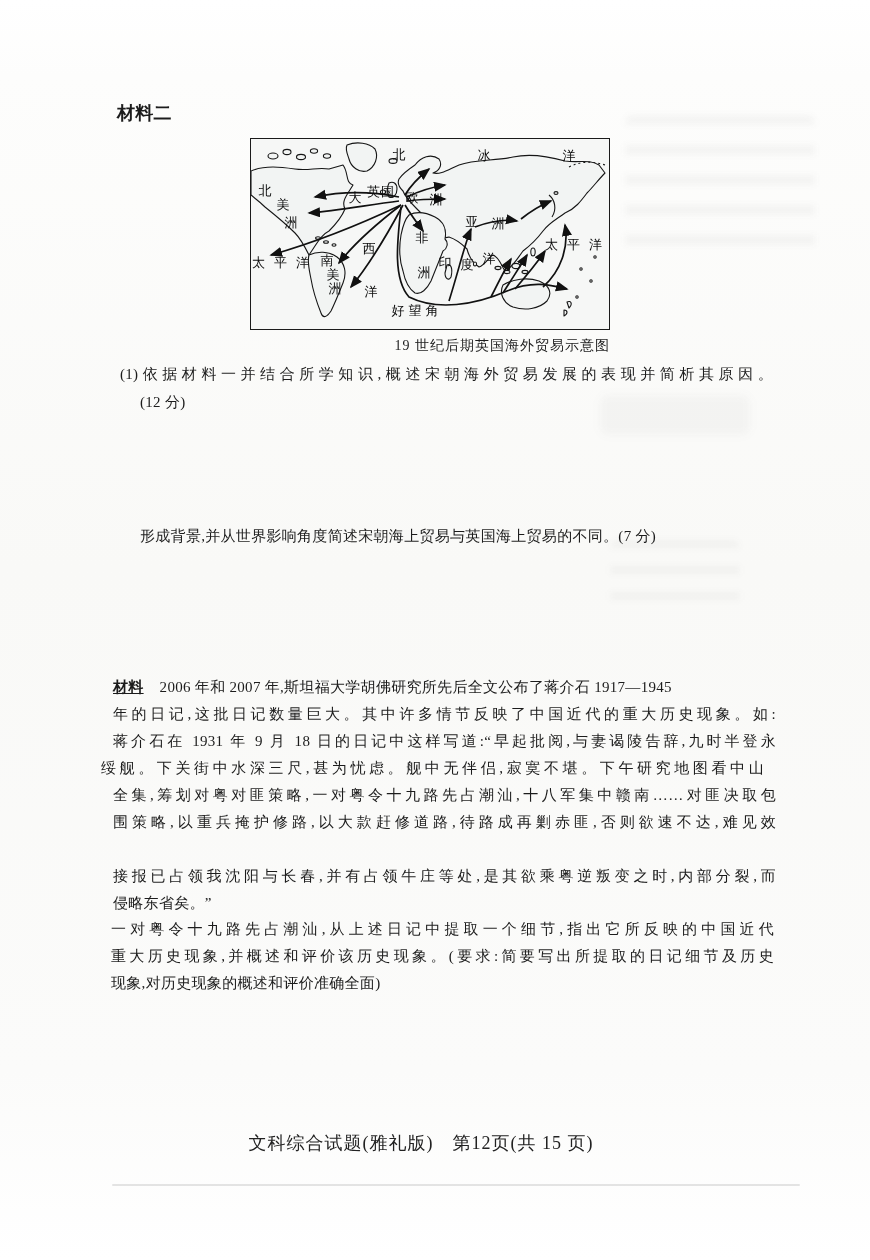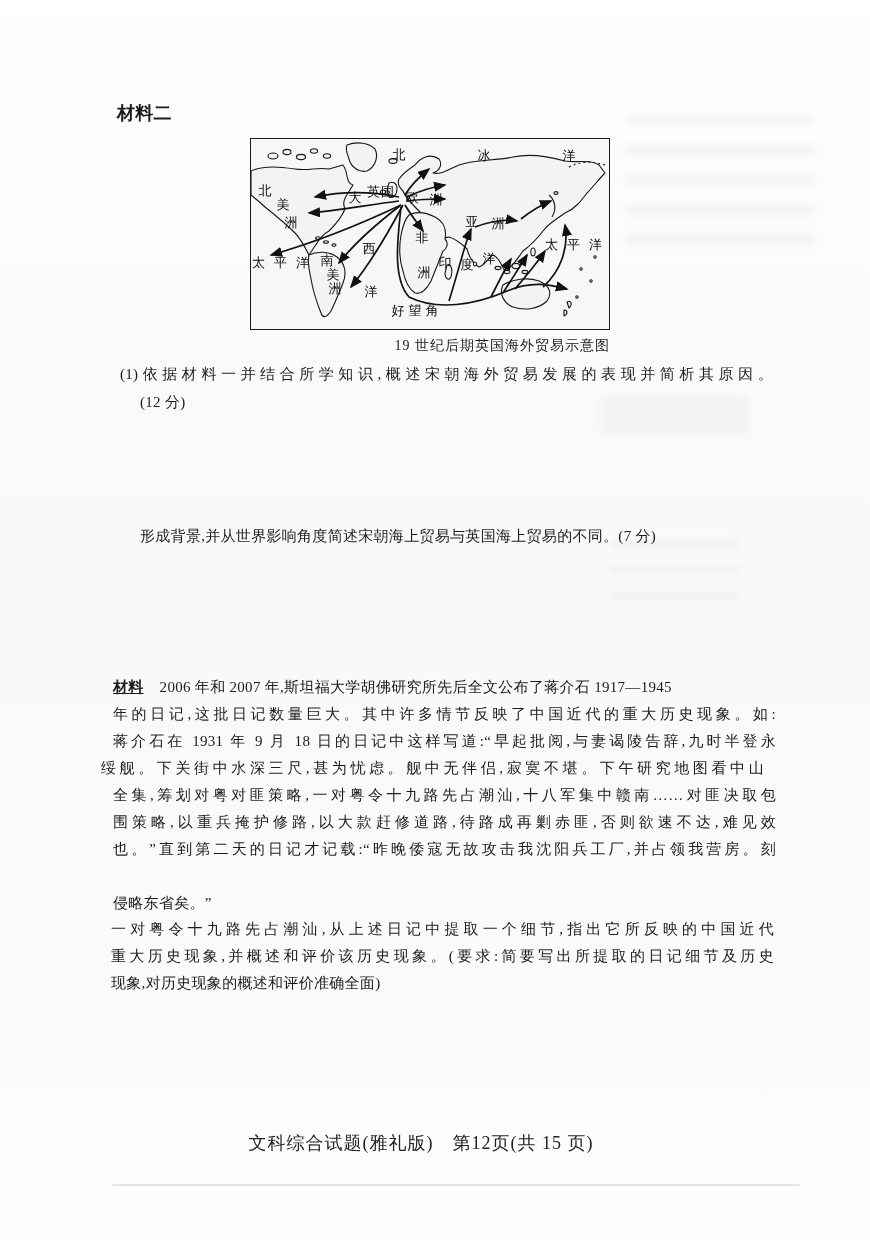--- a/index.html
+++ b/index.html
@@ -174,21 +174,21 @@
 
 
   <div class="line" style="left:113px; top:675px;">
     <span class="mlabel">材料</span><span>2006 年和 2007 年,斯坦福大学胡佛研究所先后全文公布了蒋介石 1917—1945</span>
   </div>
   <div class="line j" style="left:113px; top:702px; width:663px;">年的日记,这批日记数量巨大。其中许多情节反映了中国近代的重大历史现象。如:</div>
   <div class="line j" style="left:113px; top:729px; width:663px;">蒋介石在 1931 年 9 月 18 日的日记中这样写道:“早起批阅,与妻谒陵告辞,九时半登永</div>
   <div class="line j" style="left:101px; top:756px; width:663px;">绥舰。下关街中水深三尺,甚为忧虑。舰中无伴侣,寂寞不堪。下午研究地图看中山</div>
   <div class="line j" style="left:113px; top:810px; width:663px;">围策略,以重兵掩护修路,以大款赶修道路,待路成再剿赤匪,否则欲速不达,难见效</div>
   <div class="line j" style="left:113px; top:783px; width:663px;">全集,筹划对粤对匪策略,一对粤令十九路先占潮汕,十八军集中赣南……对匪决取包</div>
-  <div class="line j" style="left:113px; top:837px; width:663px;">也。”直到第二天的日记才记载:“昨晚倭寇无故攻击我沈阳兵工厂,并占领我营房。刻</div>
+  <div class="line j" style="left:113px; top:864px; width:663px;">接报已占领我沈阳与长春,并有占领牛庄等处,是其欲乘粤逆叛变之时,内部分裂,而</div>
   <div class="line" style="left:113px; top:891px;">侵略东省矣。”</div>
 
   <div class="line j" style="left:111px; top:917px; width:663px;">一对粤令十九路先占潮汕,从上述日记中提取一个细节,指出它所反映的中国近代</div>
   <div class="line j" style="left:111px; top:944px; width:663px;">重大历史现象,并概述和评价该历史现象。(要求:简要写出所提取的日记细节及历史</div>
   <div class="line" style="left:111px; top:971px;">现象,对历史现象的概述和评价准确全面)</div>
 
   <div class="footer">文科综合试题(雅礼版)　第12页(共 15 页)</div>
 
 </div>
 

